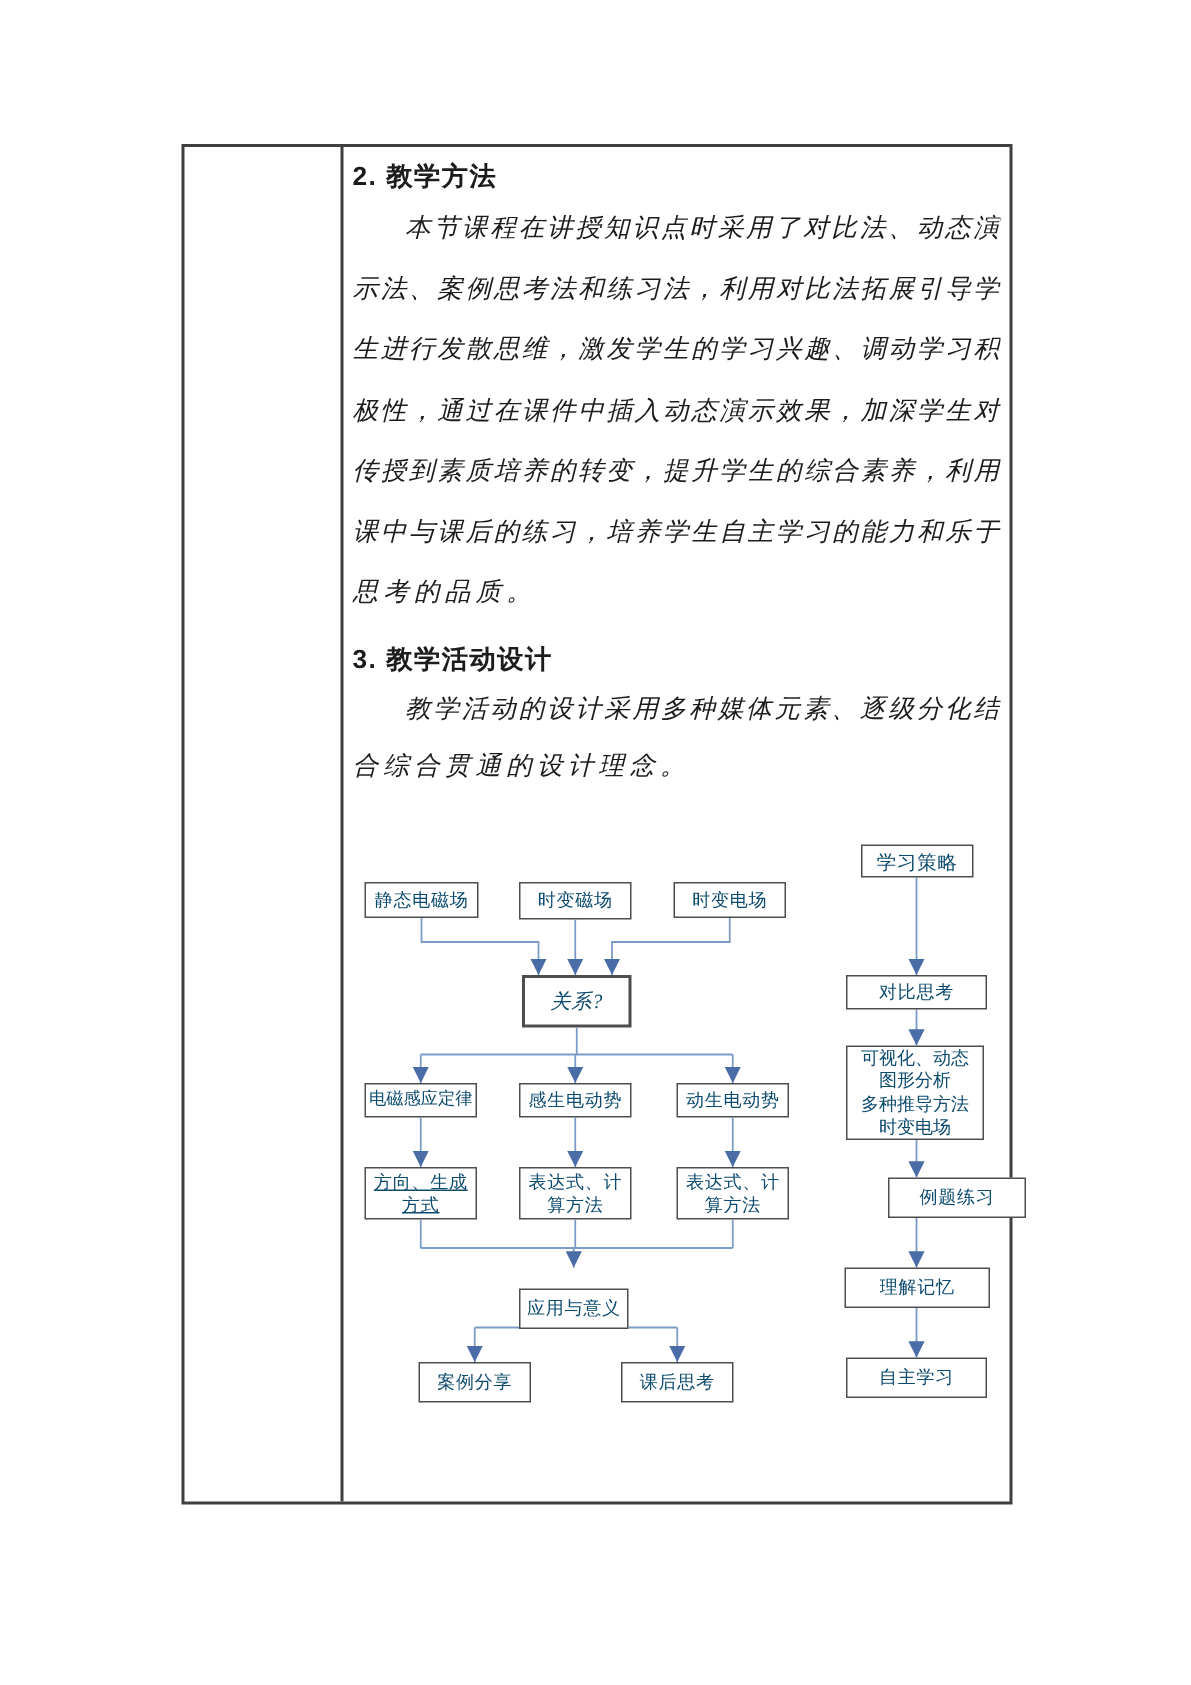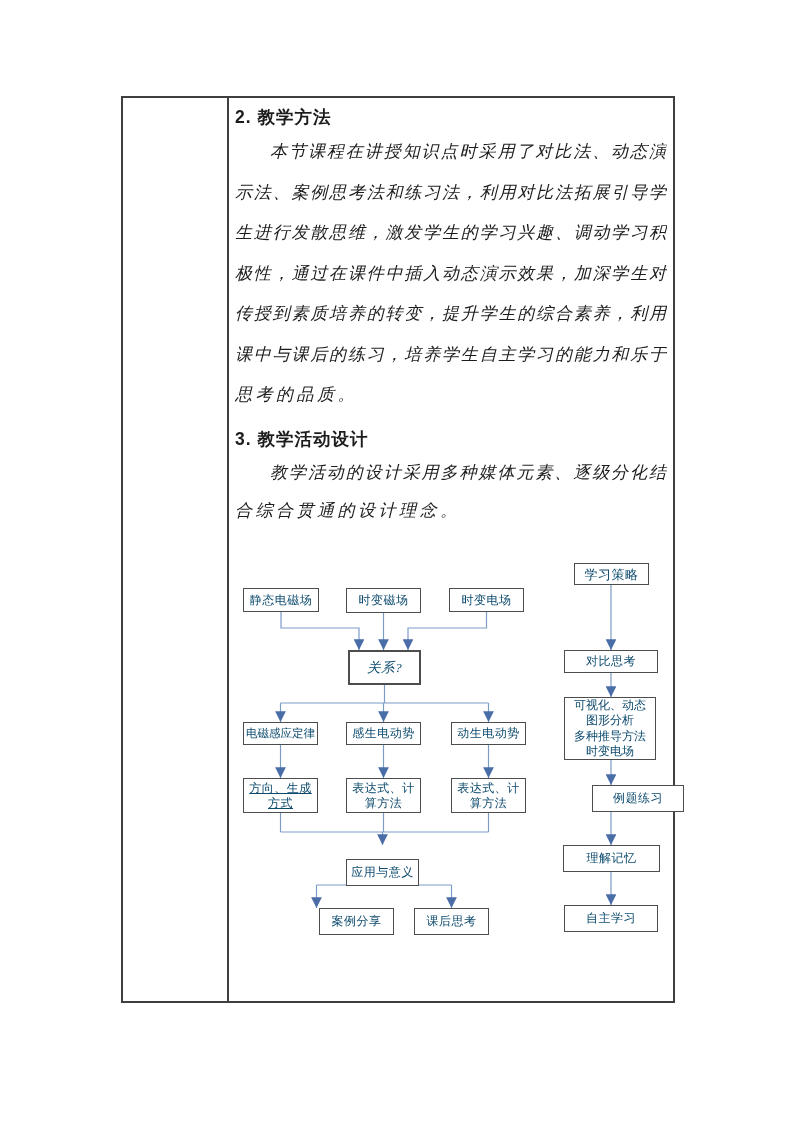--- a/index.html
+++ b/index.html
@@ -98,21 +98,21 @@
         <div class="node" style="left:8px;top:165px;width:75px;height:23px;font-size:11.5px;letter-spacing:0;">电磁感应定律</div>
         <div class="node" style="left:111px;top:165px;width:75px;height:23px;">感生电动势</div>
         <div class="node" style="left:216px;top:165px;width:75px;height:23px;">动生电动势</div>
         <div class="node" style="left:8px;top:221px;width:75px;height:35px;text-decoration:underline;">方向、生成
 方式</div>
         <div class="node" style="left:111px;top:221px;width:75px;height:35px;">表达式、计
 算方法</div>
         <div class="node" style="left:216px;top:221px;width:75px;height:35px;">表达式、计
 算方法</div>
         <div class="node" style="left:111px;top:302px;width:73px;height:27px;">应用与意义</div>
-        <div class="node" style="left:44px;top:351px;width:75px;height:27px;margin-left:40px;">案例分享</div>
+        <div class="node" style="left:44px;top:351px;width:75px;height:27px;">案例分享</div>
         <div class="node" style="left:179px;top:351px;width:75px;height:27px;">课后思考</div>
 
         <div class="node" style="left:339px;top:6px;width:75px;height:22px;font-size:13px;">学习策略</div>
         <div class="node" style="left:329px;top:93px;width:94px;height:23px;">对比思考</div>
         <div class="node" style="left:329px;top:140px;width:92px;height:63px;line-height:15.5px;letter-spacing:0;">可视化、动态
 图形分析
 多种推导方法
 时变电场</div>
         <div class="node" style="left:329px;top:228px;width:92px;height:27px;margin-left:28px;">例题练习</div>
         <div class="node" style="left:328px;top:288px;width:97px;height:27px;">理解记忆</div>

